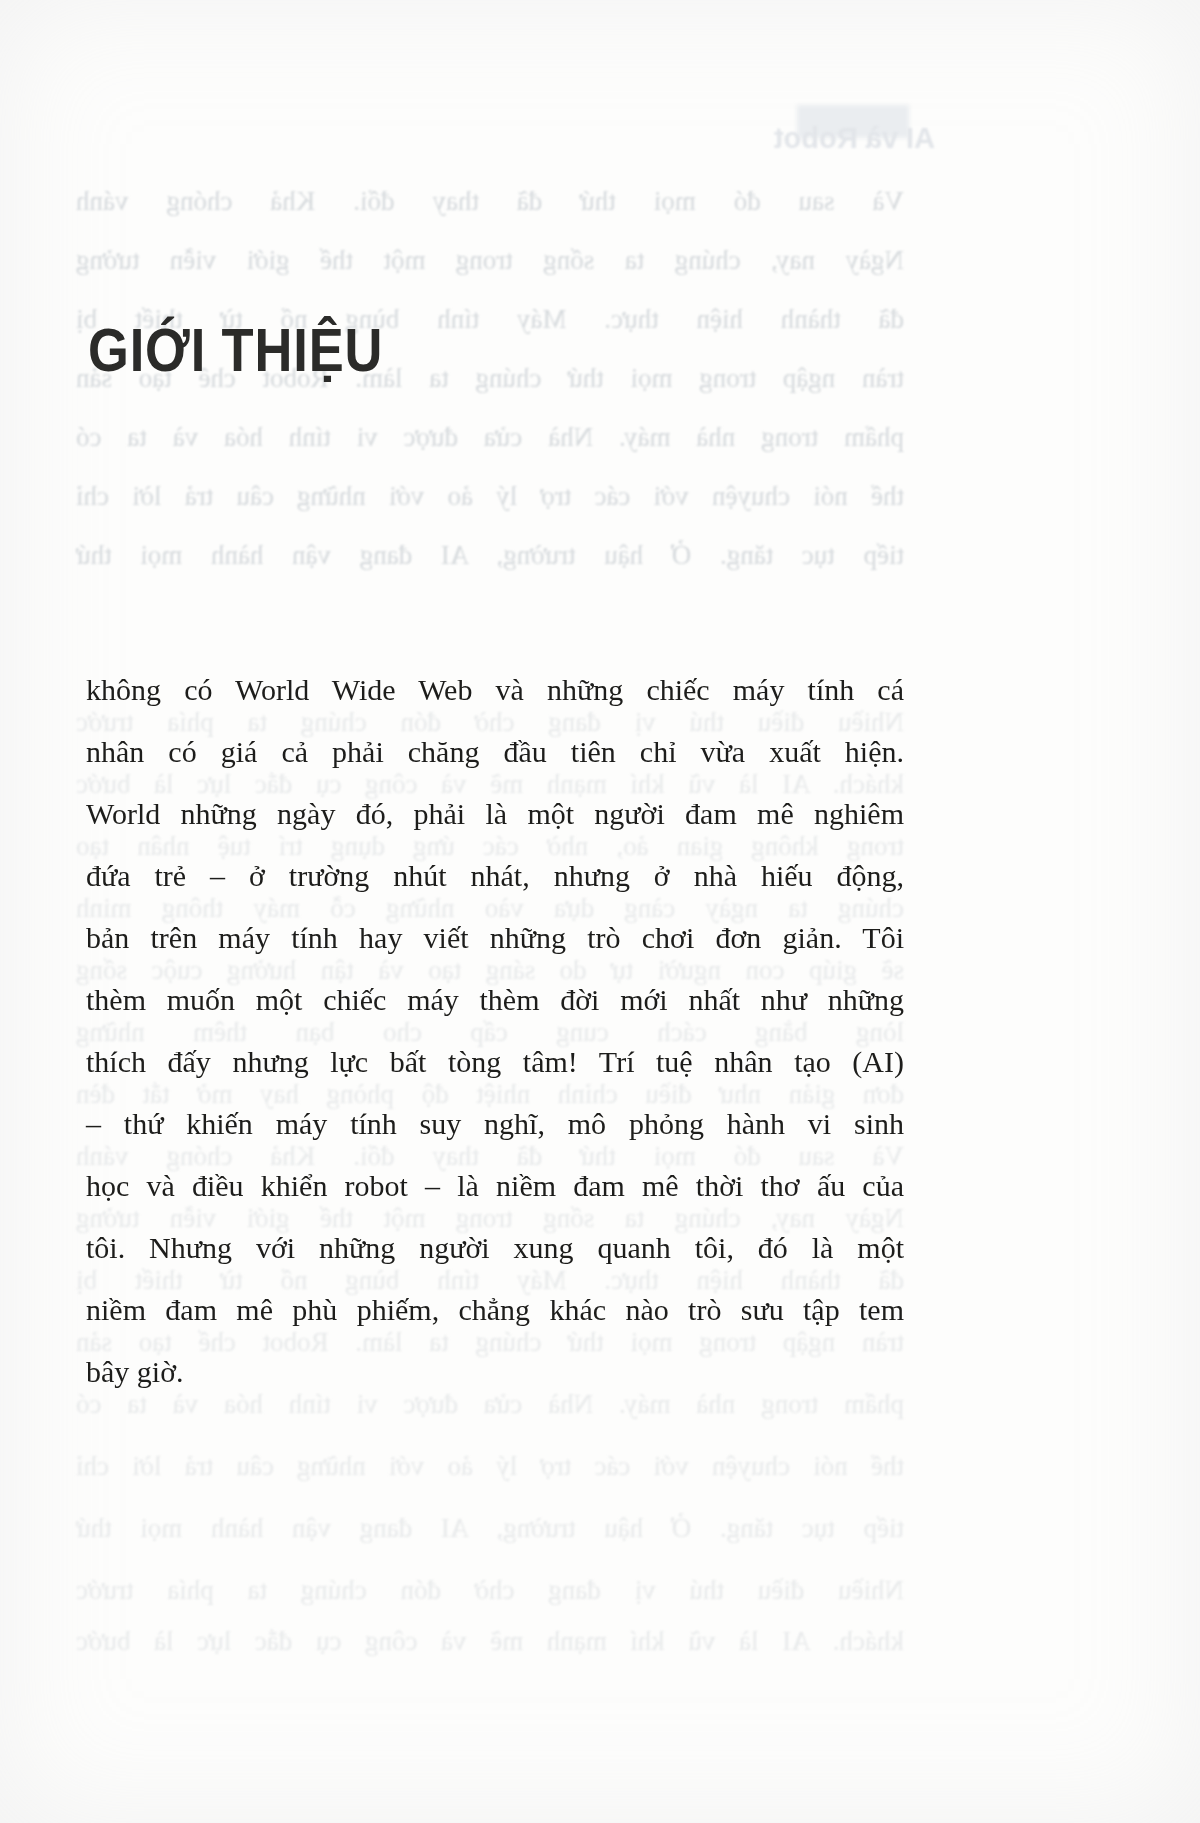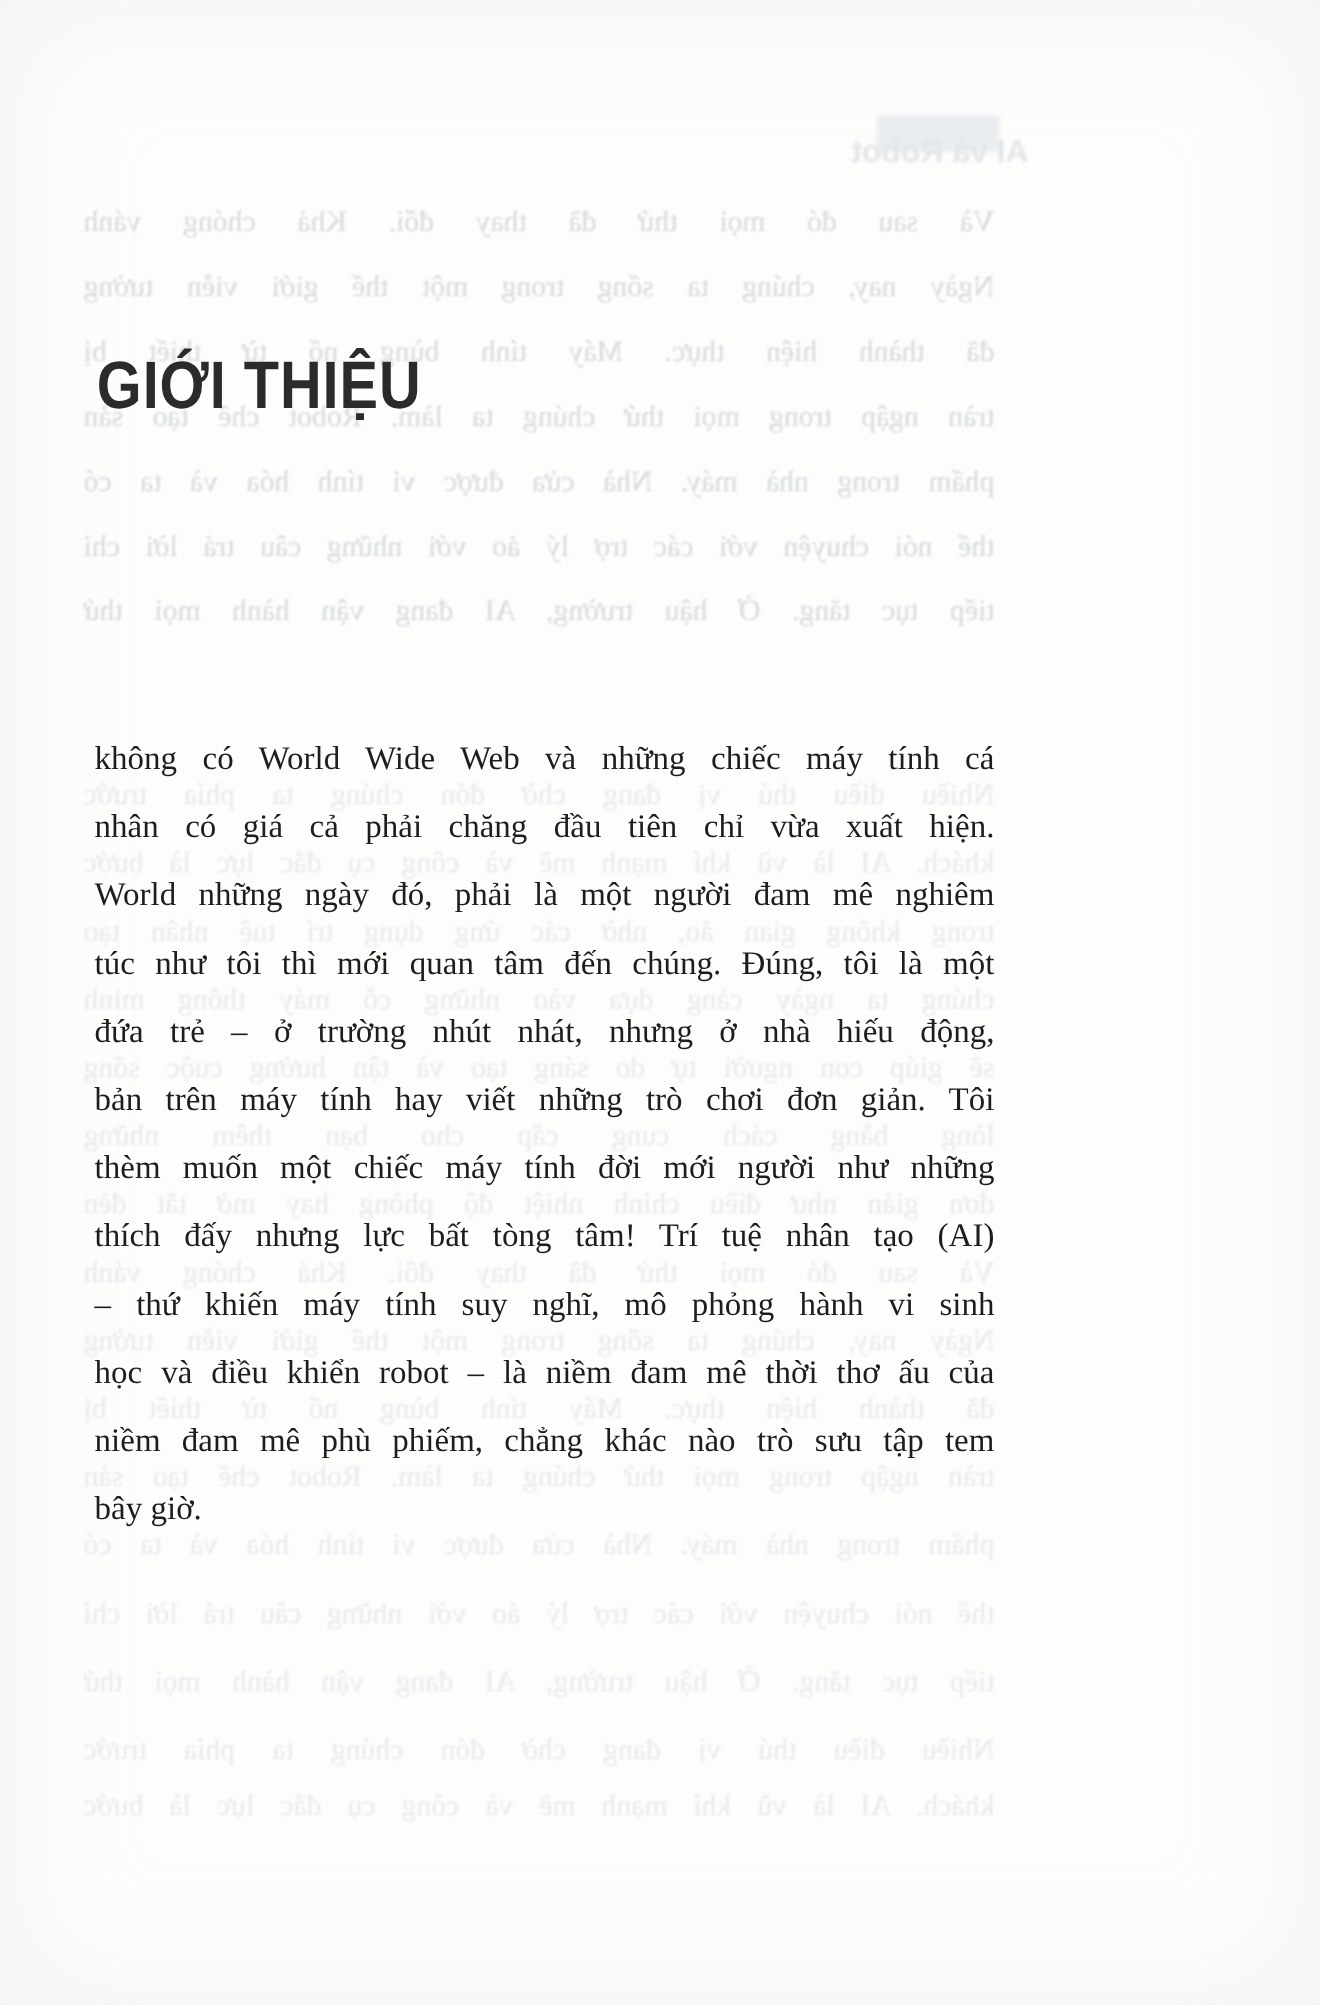--- a/index.html
+++ b/index.html
@@ -110,23 +110,23 @@
       <div class="ghost-line ghost-light" style="top: 1569px;">Nhiều điều thú vị đang chờ đón chúng ta phía trước</div>
       <div class="ghost-line ghost-light" style="top: 1620px;">khách. AI là vũ khí mạnh mẽ và công cụ đắc lực là bước</div>
     </div>
 
   <h1 class="heading">GIỚI THIỆU</h1>
 
   <div id="paragraph">
       <div class="pline">không có World Wide Web và những chiếc máy tính cá</div>
       <div class="pline">nhân có giá cả phải chăng đầu tiên chỉ vừa xuất hiện.</div>
       <div class="pline">World những ngày đó, phải là một người đam mê nghiêm</div>
-      <div class="pline">túc như tôi thì mới quan tâm đến chúng. Đúng, tôi là một</div>
       <div class="pline">đứa trẻ – ở trường nhút nhát, nhưng ở nhà hiếu động,</div>
       <div class="pline">bản trên máy tính hay viết những trò chơi đơn giản. Tôi</div>
-      <div class="pline">thèm muốn một chiếc máy tính đời mới người như những</div>
+      <div class="pline">thèm muốn một chiếc máy thèm đời mới nhất như những</div>
       <div class="pline">thích đấy nhưng lực bất tòng tâm! Trí tuệ nhân tạo (AI)</div>
       <div class="pline">– thứ khiến máy tính suy nghĩ, mô phỏng hành vi sinh</div>
       <div class="pline">học và điều khiển robot – là niềm đam mê thời thơ ấu của</div>
+      <div class="pline">tôi. Nhưng với những người xung quanh tôi, đó là một</div>
       <div class="pline">niềm đam mê phù phiếm, chẳng khác nào trò sưu tập tem</div>
       <div class="pline last">bây giờ.</div>
     </div>
 </div>
 
 </body></html>

